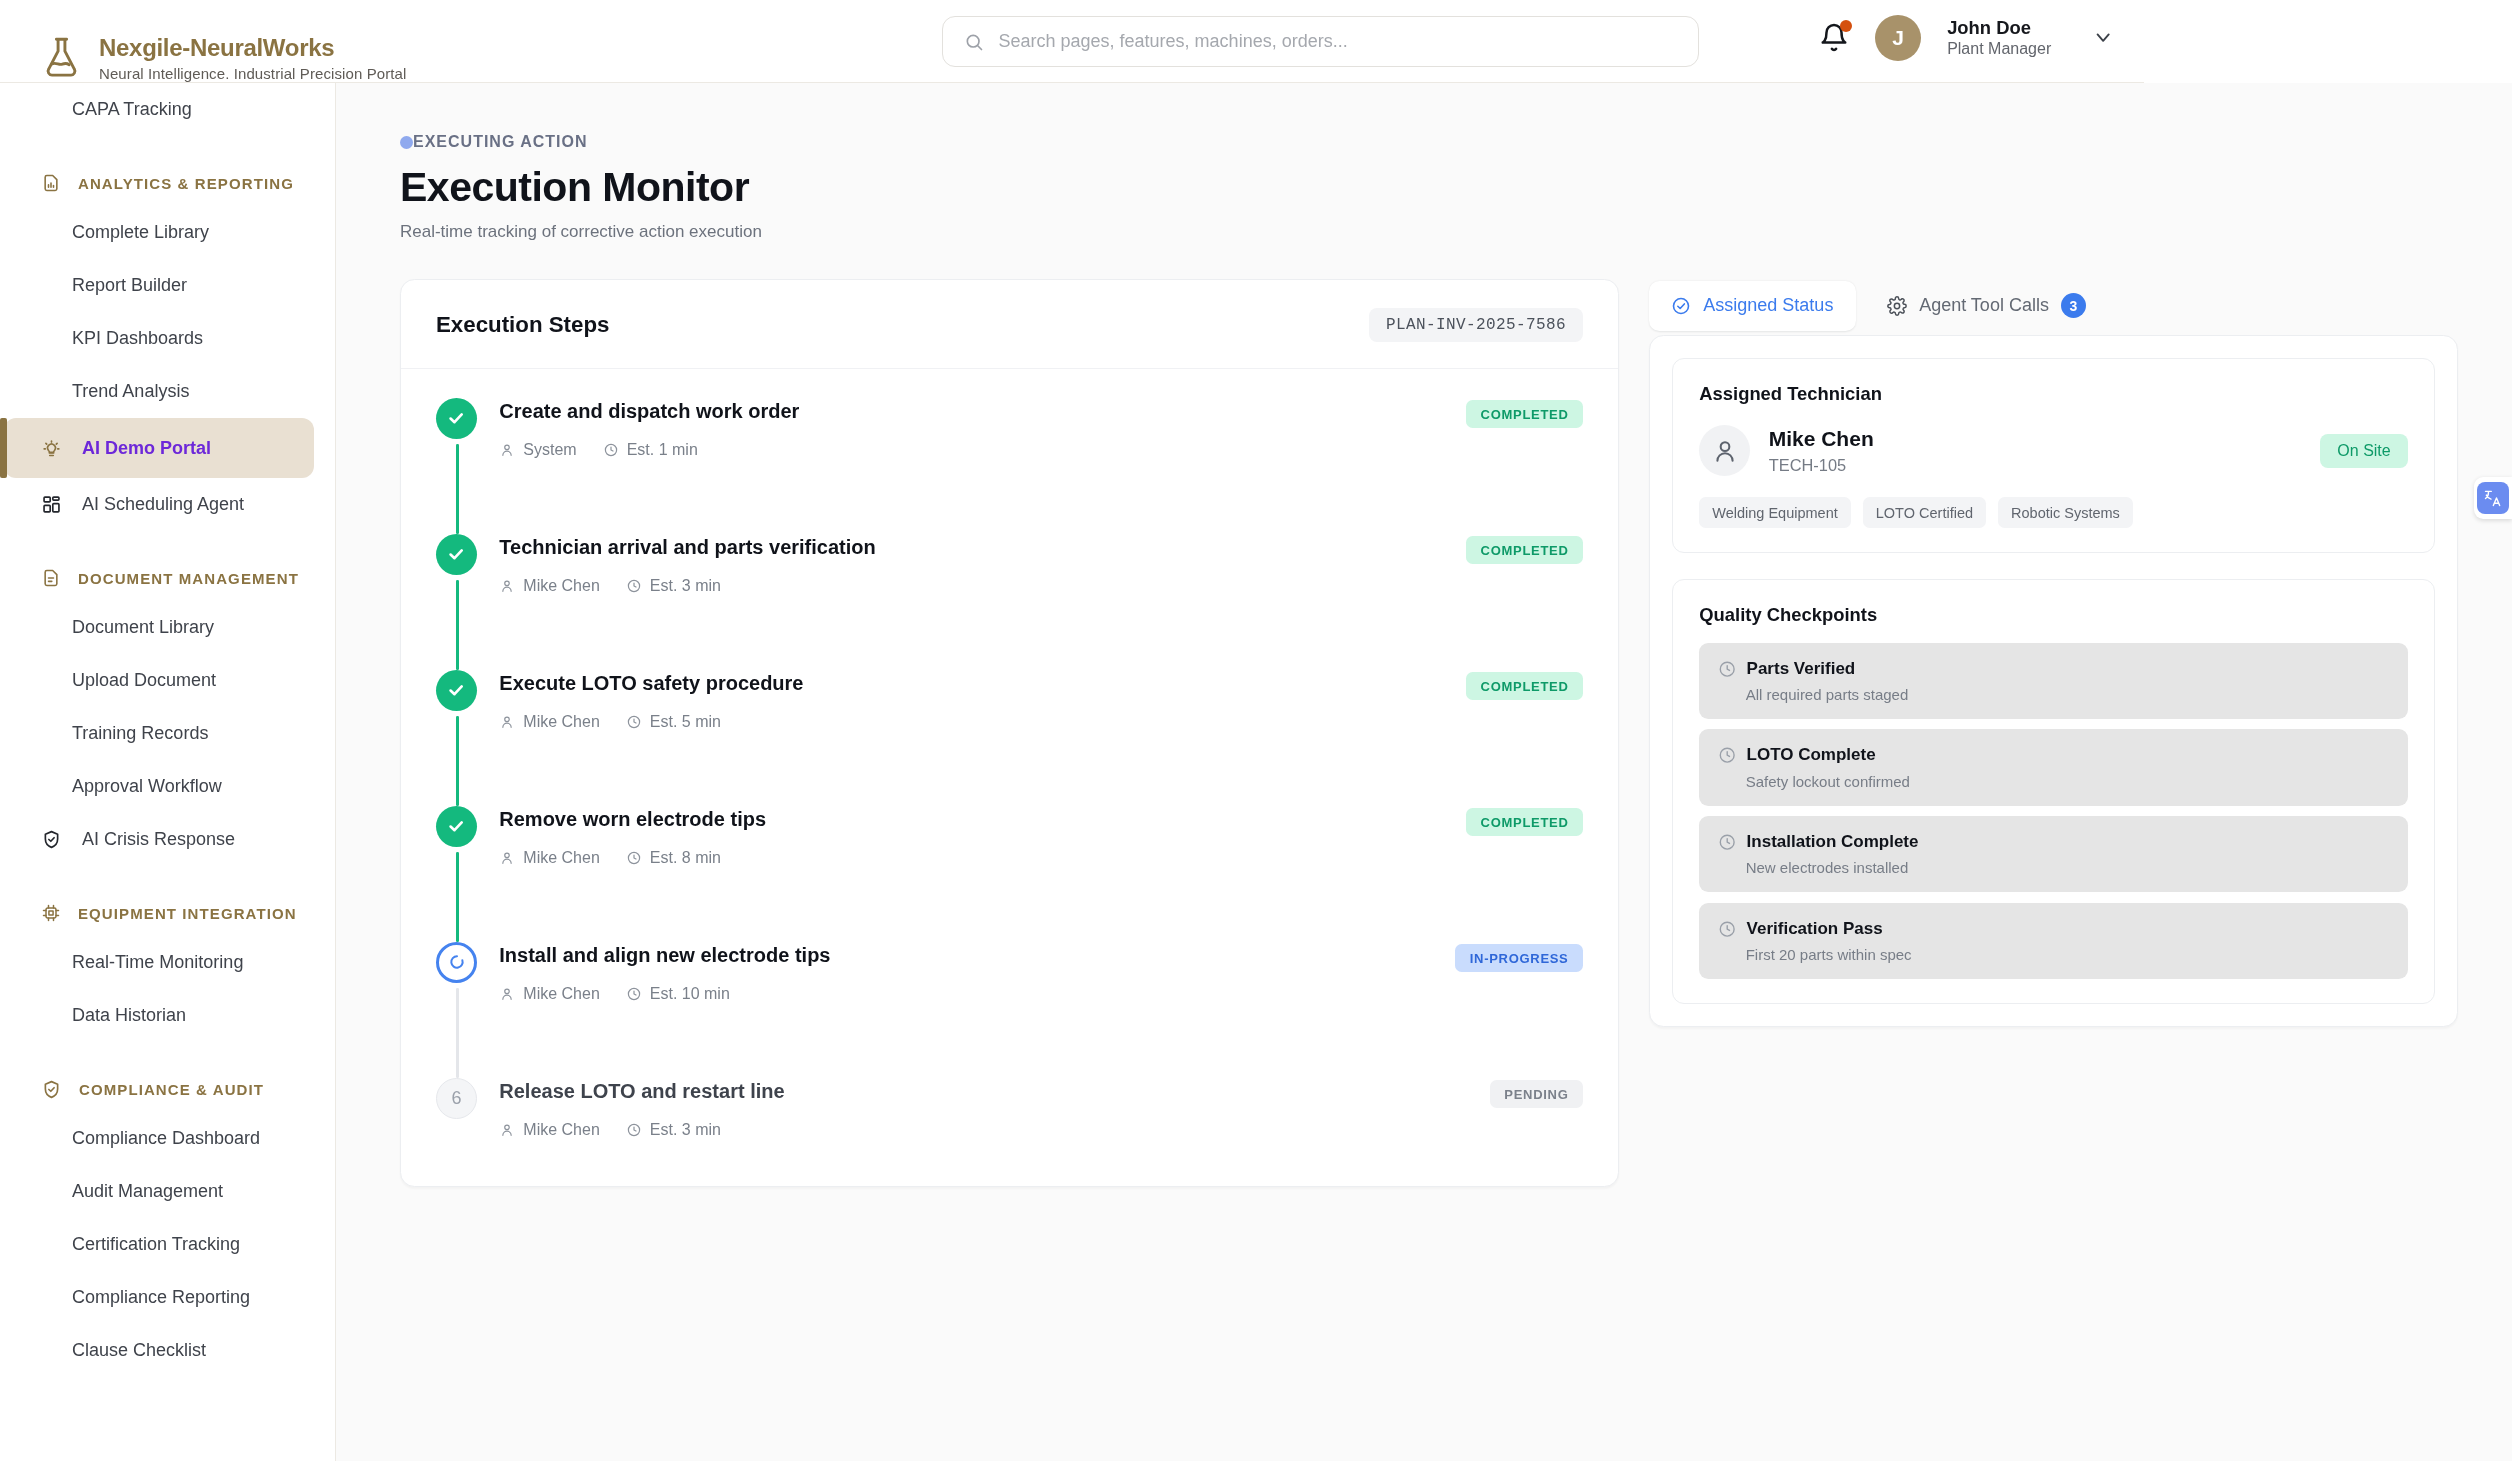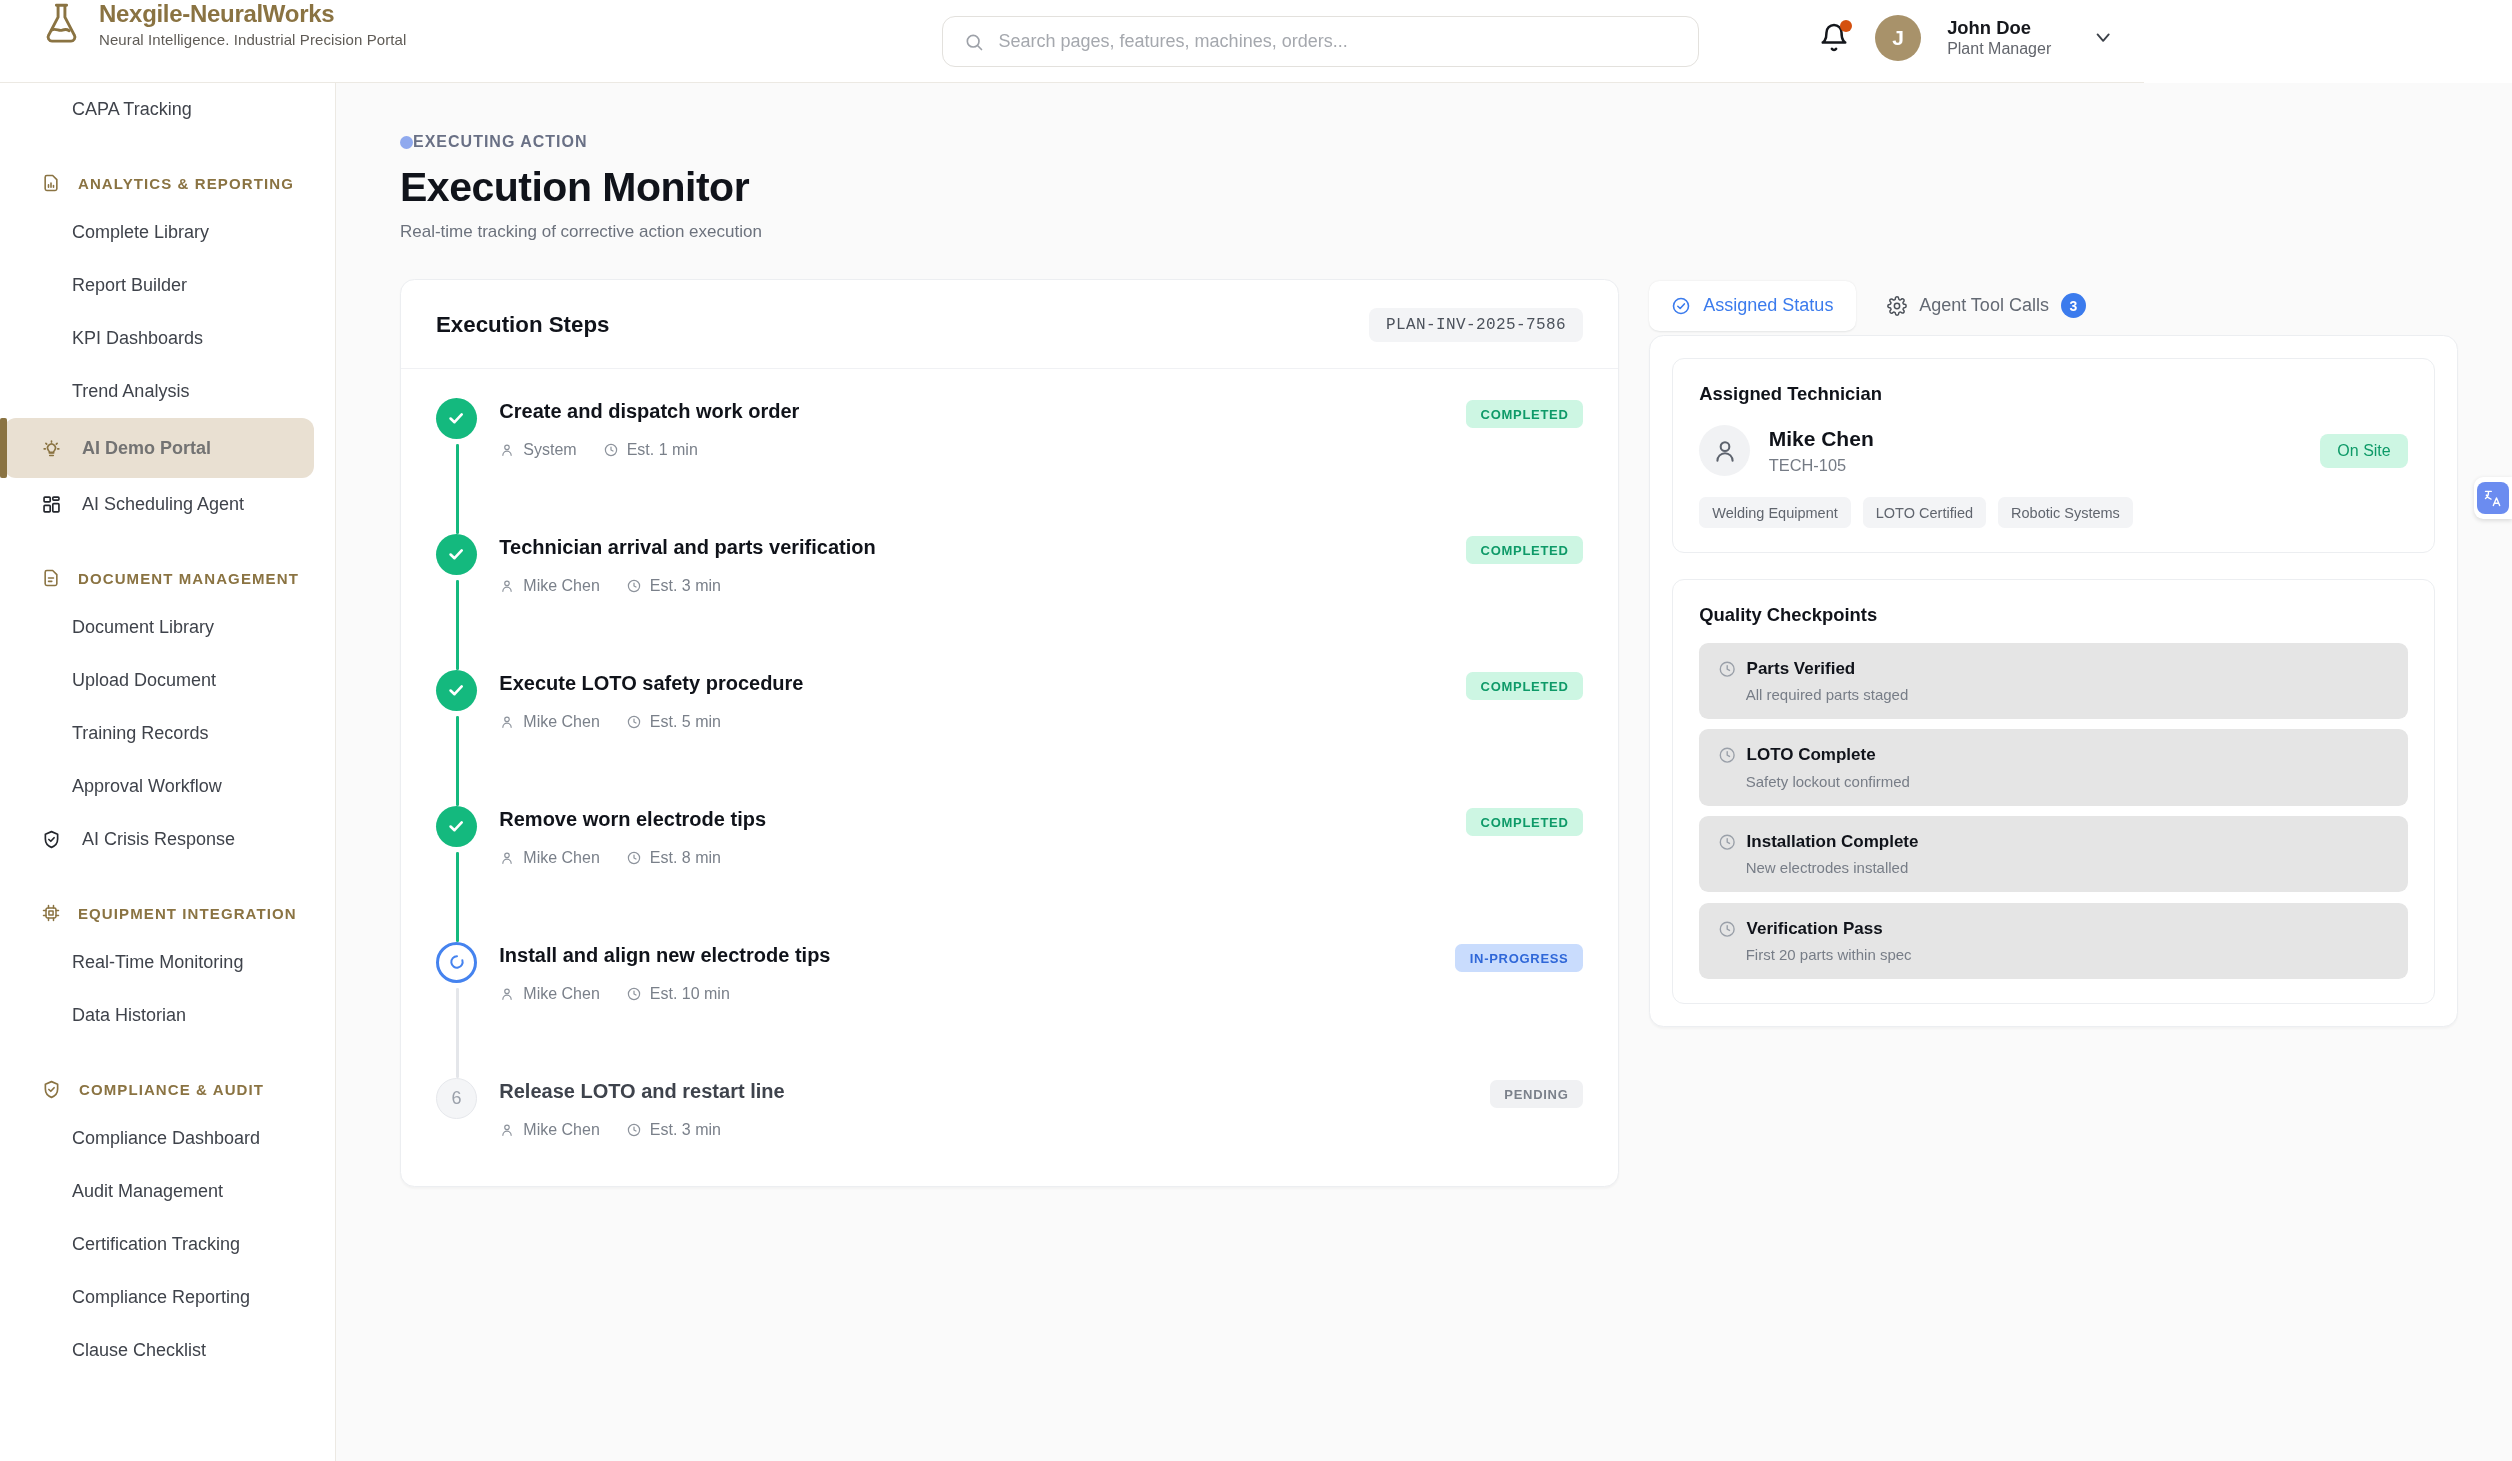--- a/index.html
+++ b/index.html
@@ -9,21 +9,21 @@
     background: #ffffff;
     overflow: hidden;
   }
 
   
   .topbar {
     position: absolute; top: 0; left: 0;
     width: 2144px; height: 83px;
     background: #ffffff;
     border-bottom: 1.3px solid #ece9e3;
-    display: flex; align-items: flex-start;
+    display: flex; align-items: flex-end;
   }
   .brand { display: flex; align-items: center; gap: 17px; margin-left: 41px; }
   .brand-mark { width: 41px; height: 46px; flex: none; }
   .brand-text { display: flex; flex-direction: column; gap: 2.6px; }
   .brand-title { font-size: 24px; font-weight: 700; color: #8a7342; letter-spacing: -0.3px; }
   .brand-sub { font-size: 15px; color: #5f5b56; letter-spacing: 0.1px; }
 
   .searchwrap {
     position: absolute; left: 942px; top: 16px;
     width: 757px; height: 51px;
@@ -74,21 +74,21 @@
     font-size: 18px; color: #3f434b;
     position: relative;
   }
   .nav-item.has-icon { padding-left: 41px; gap: 20px; }
   .nav-item .ni-label { white-space: nowrap; }
   .nav-item.active {
     background: #e9e0d2;
     border-radius: 12px;
     margin: 0 17px 0 4px;
     width: 310px;
-    color: #737373;
+    color: #6d28d9;
     font-weight: 700;
     padding-left: 37px;
     height: 60px;
   }
   .nav-item.active::before {
     content: ""; position: absolute; left: -4px; top: 0;
     width: 6.6px; height: 60px; background: #8a7342;
     border-radius: 2px;
   }
   .sec-head {

